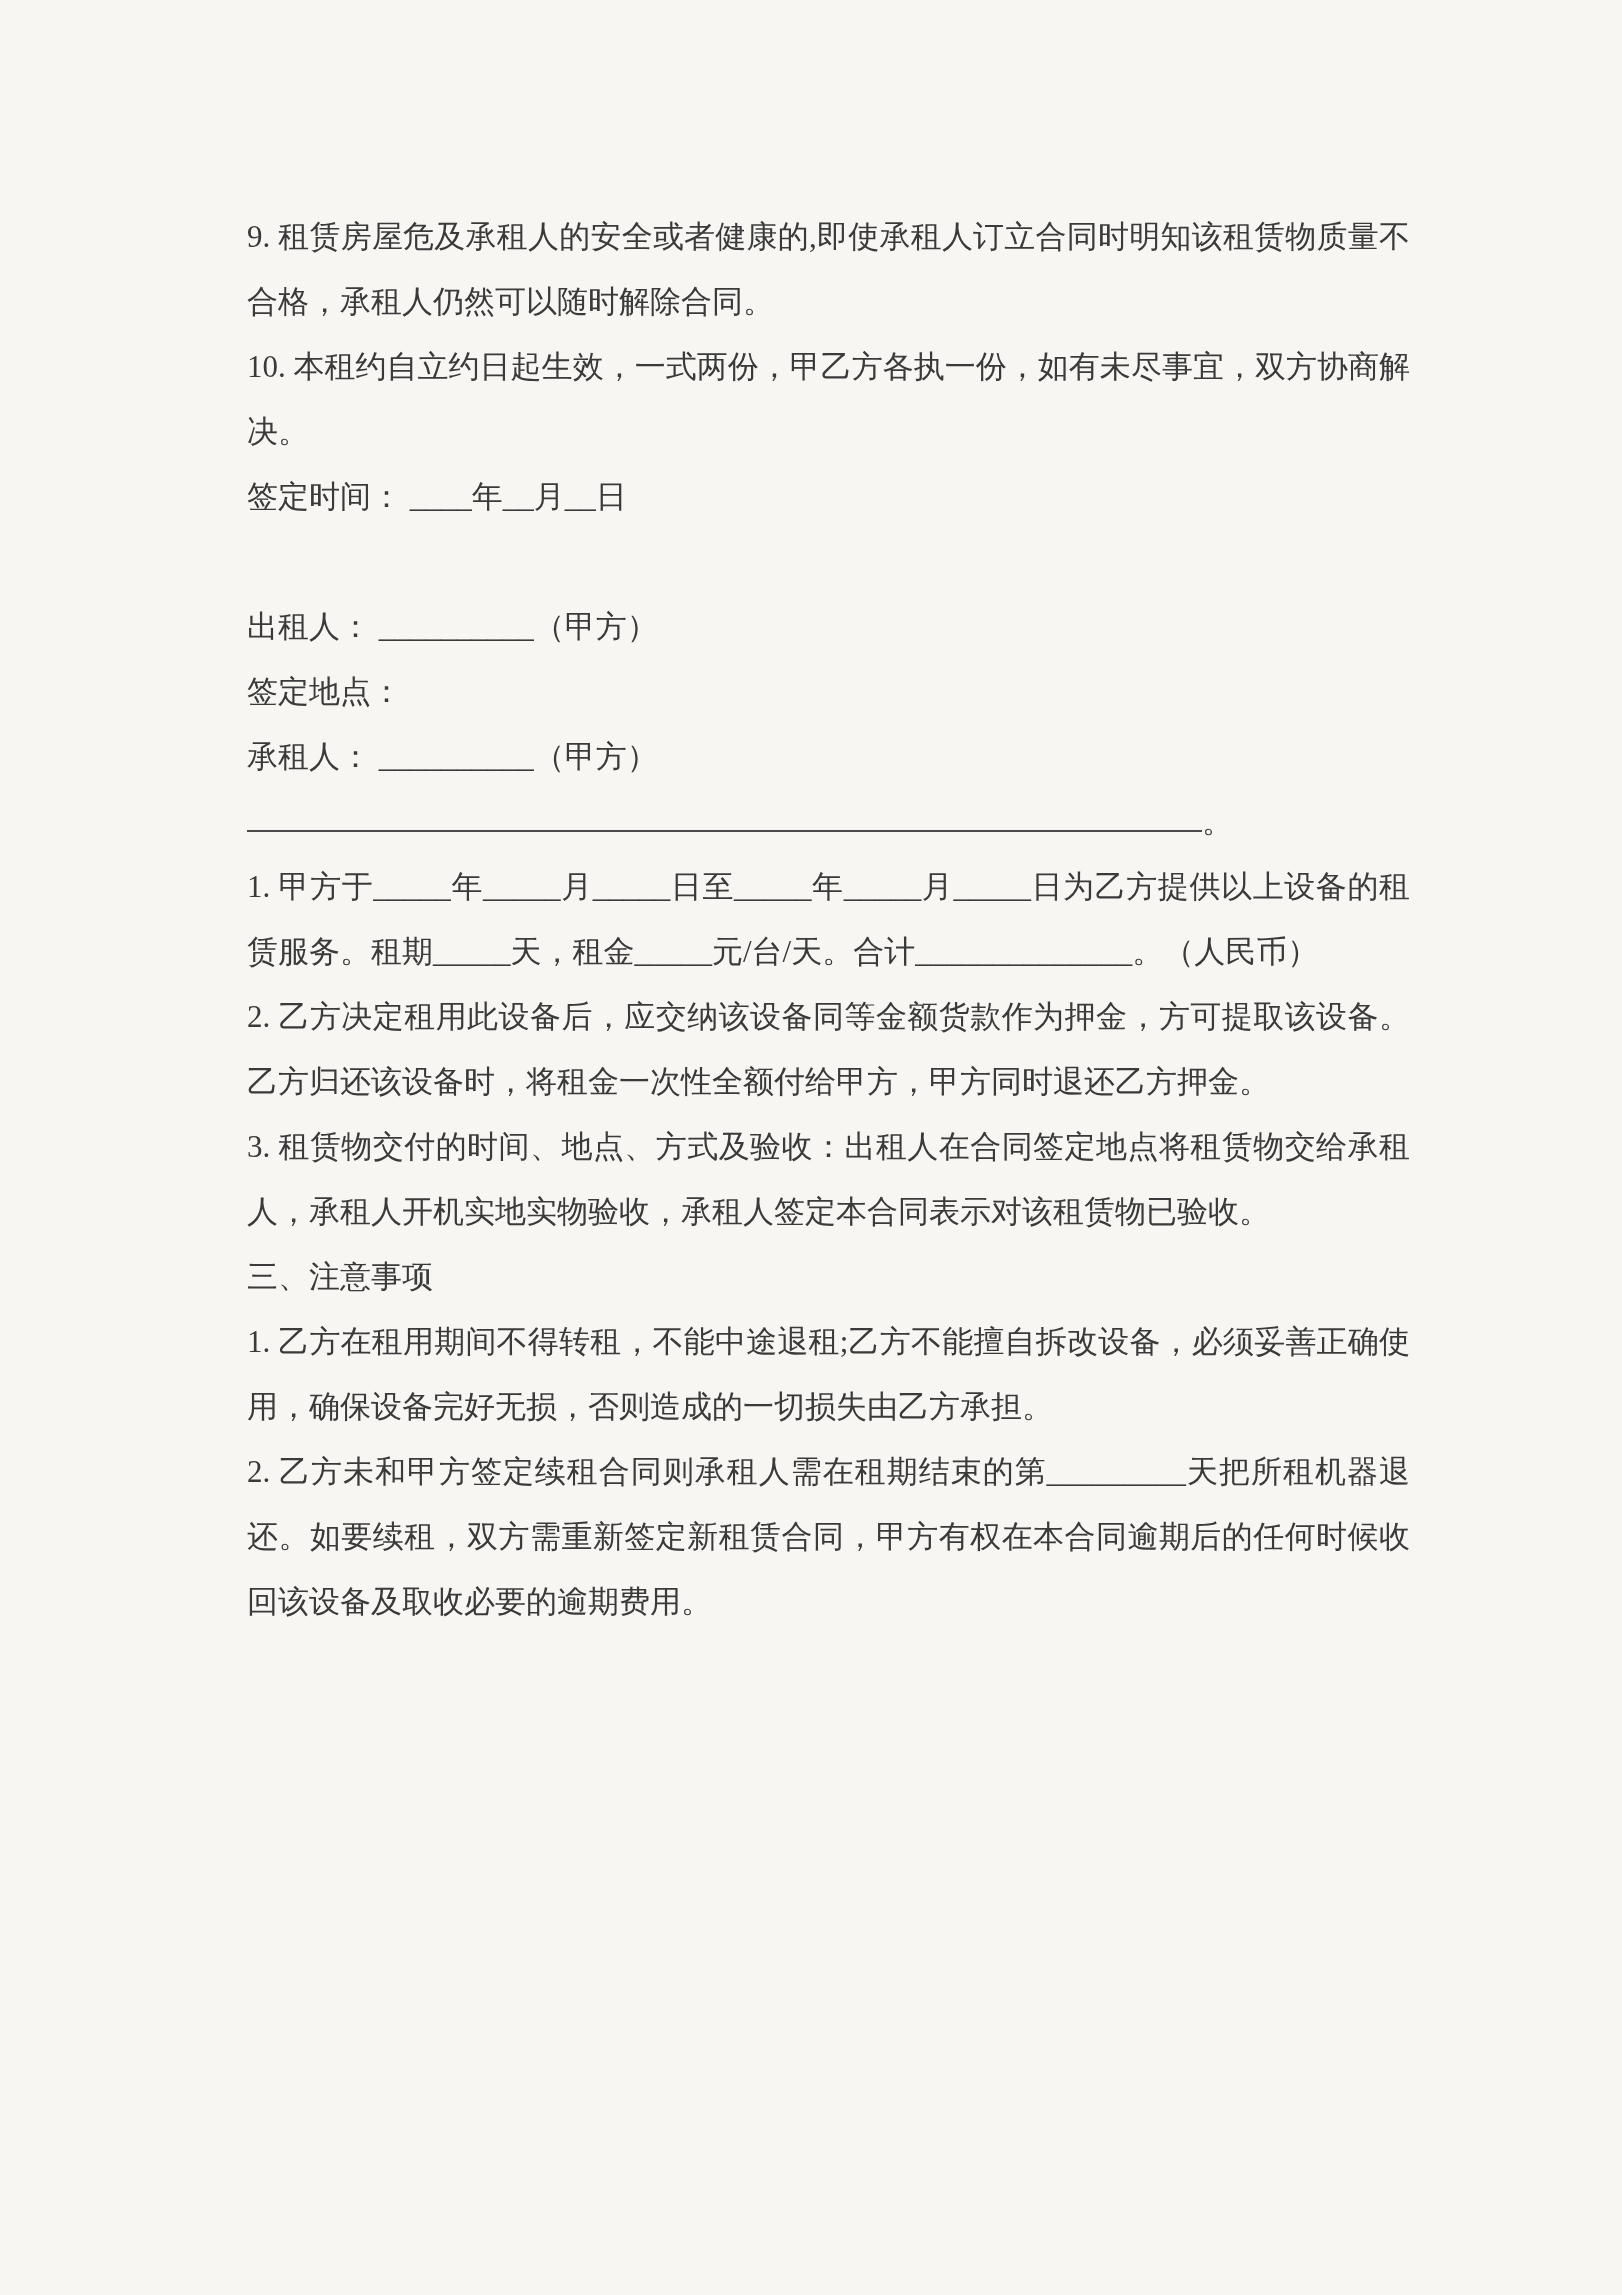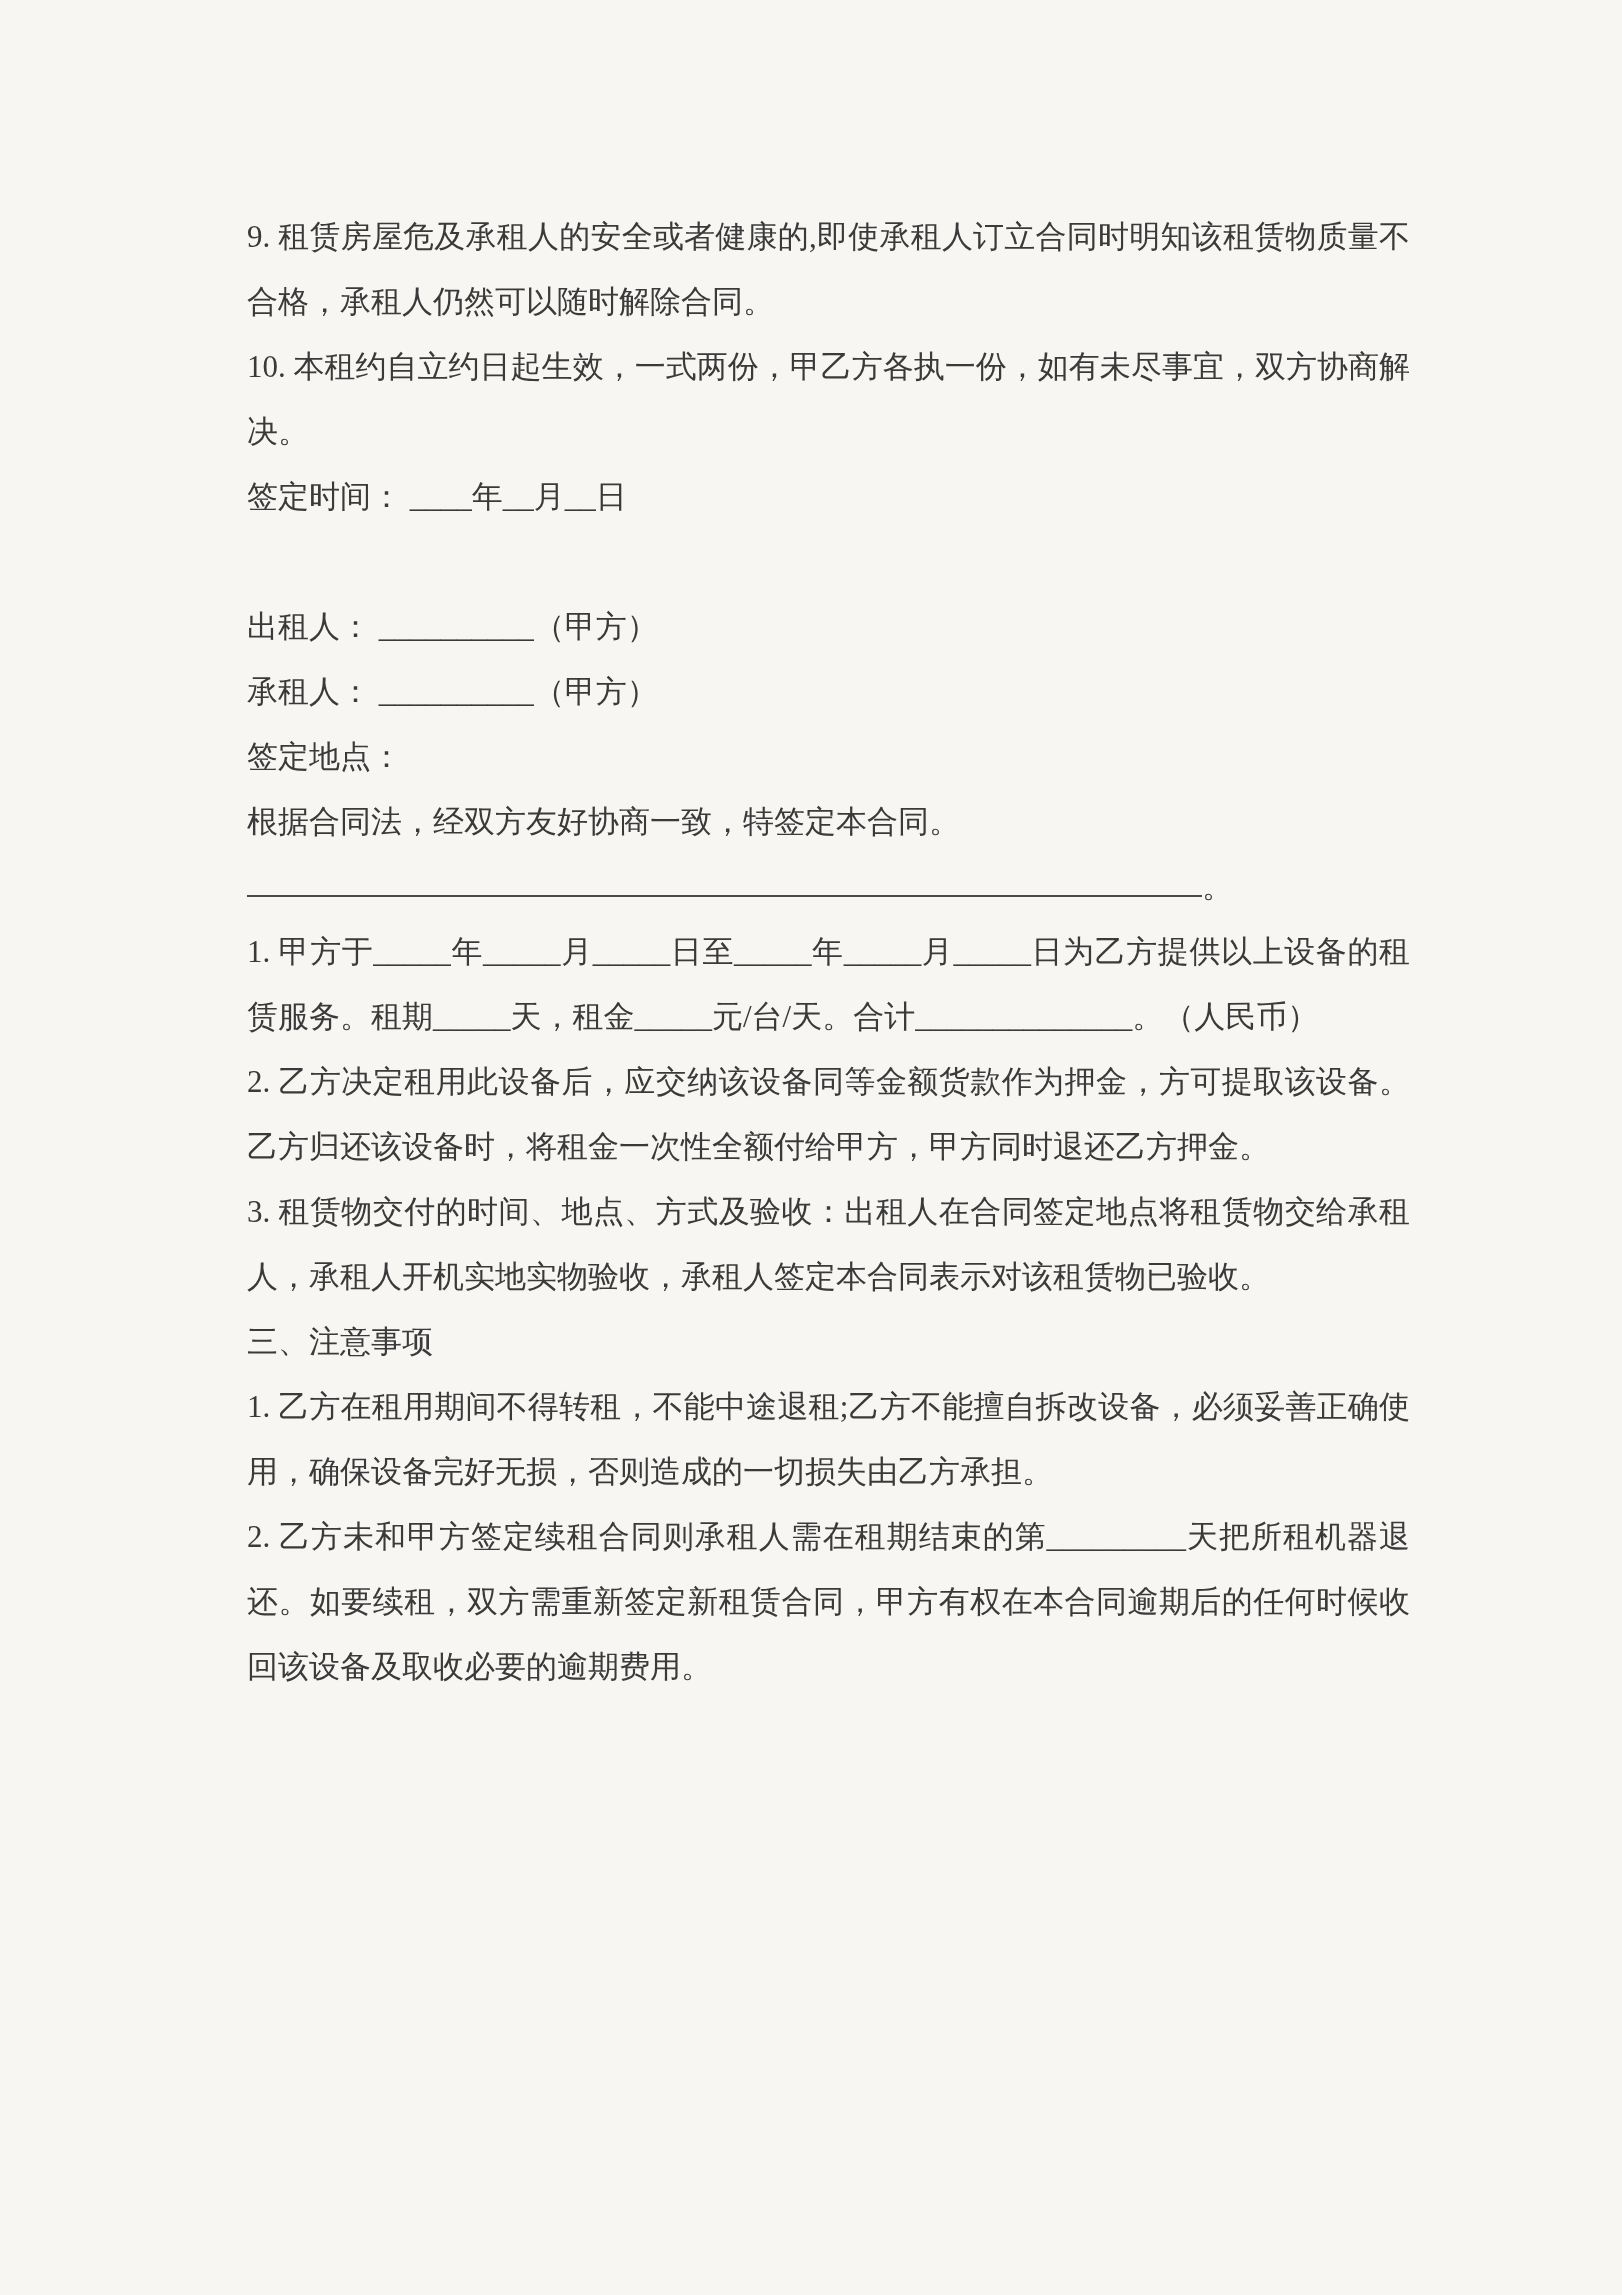--- a/index.html
+++ b/index.html
@@ -51,26 +51,25 @@
   <p>10. 本租约自立约日起生效，一式两份，甲乙方各执一份，如有未尽事宜，双方协商解决。</p>
 
 
 
   <p>签定时间： ____年__月__日</p>
 
   <div class="spacer"></div>
 
   <p>出租人： __________（甲方）</p>
 
+  <p>签定地点：</p>
+
   <p>承租人： __________（甲方）</p>
 
-  <p>签定地点：</p>
 
-
-  <p>根据合同法，经双方友好协商一致，特签定本合同。</p>
 
 
   <div class="blank-row">
     <span class="fill-line"></span><span>。</span>
   </div>
 
 
   <p>1. 甲方于_____年_____月_____日至_____年_____月_____日为乙方提供以上设备的租赁服务。租期_____天，租金_____元/台/天。合计______________。（人民币）</p>
 
   <p>2. 乙方决定租用此设备后，应交纳该设备同等金额货款作为押金，方可提取该设备。乙方归还该设备时，将租金一次性全额付给甲方，甲方同时退还乙方押金。</p>

